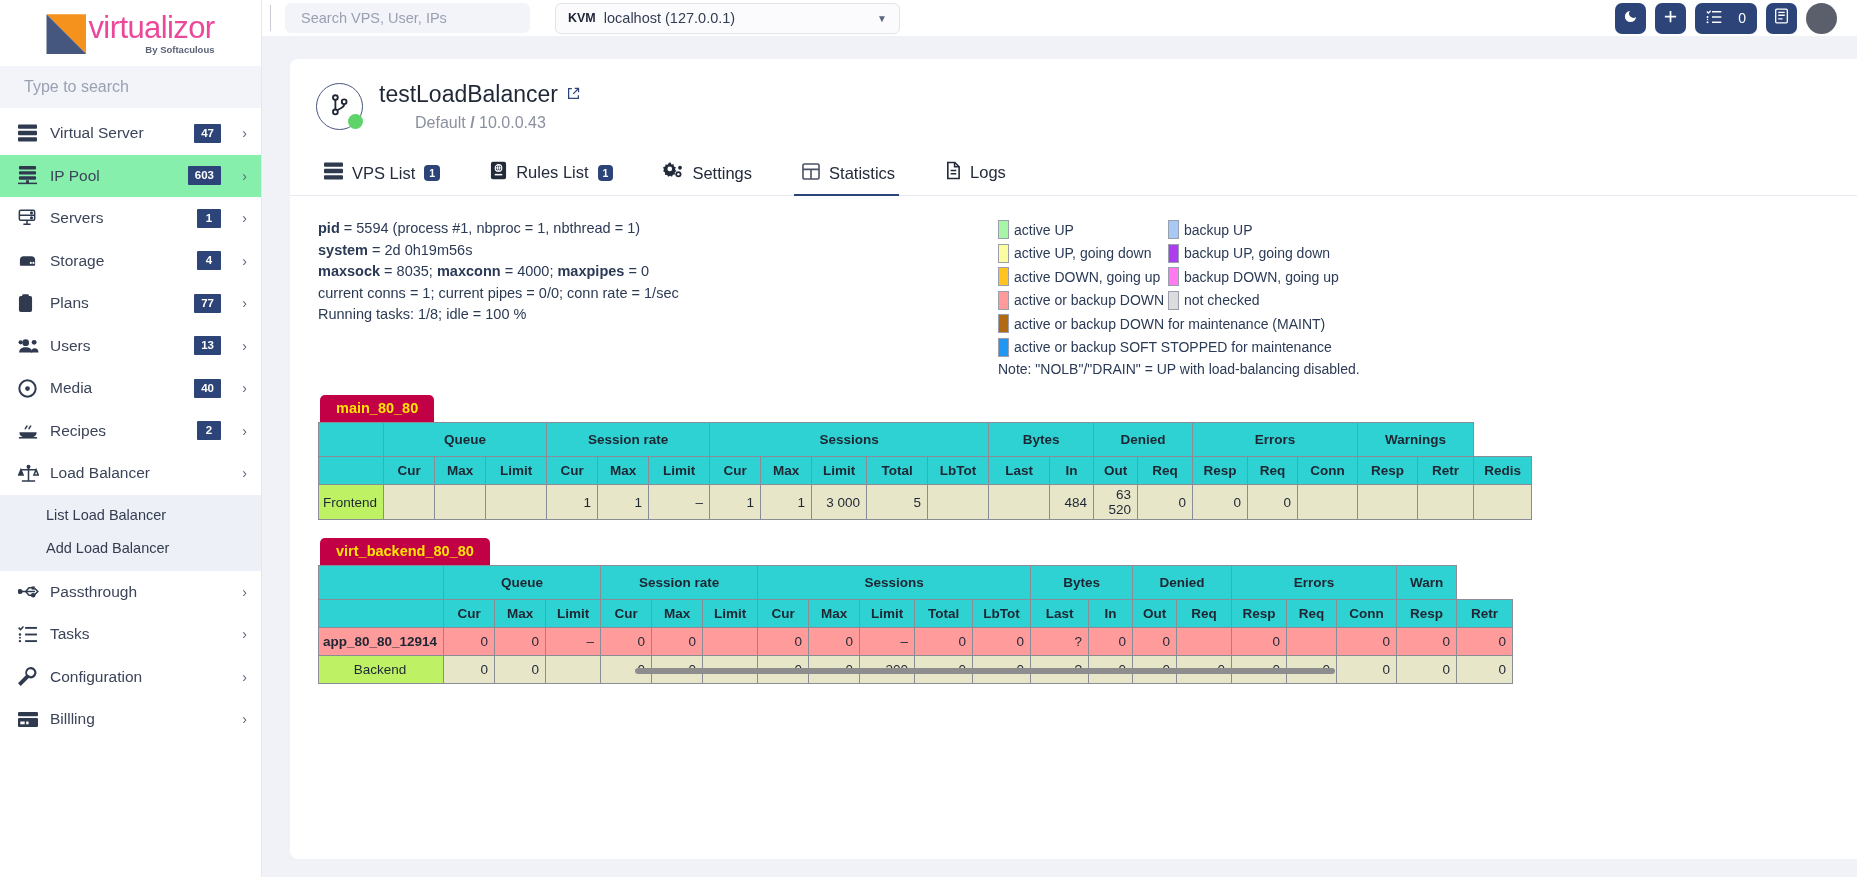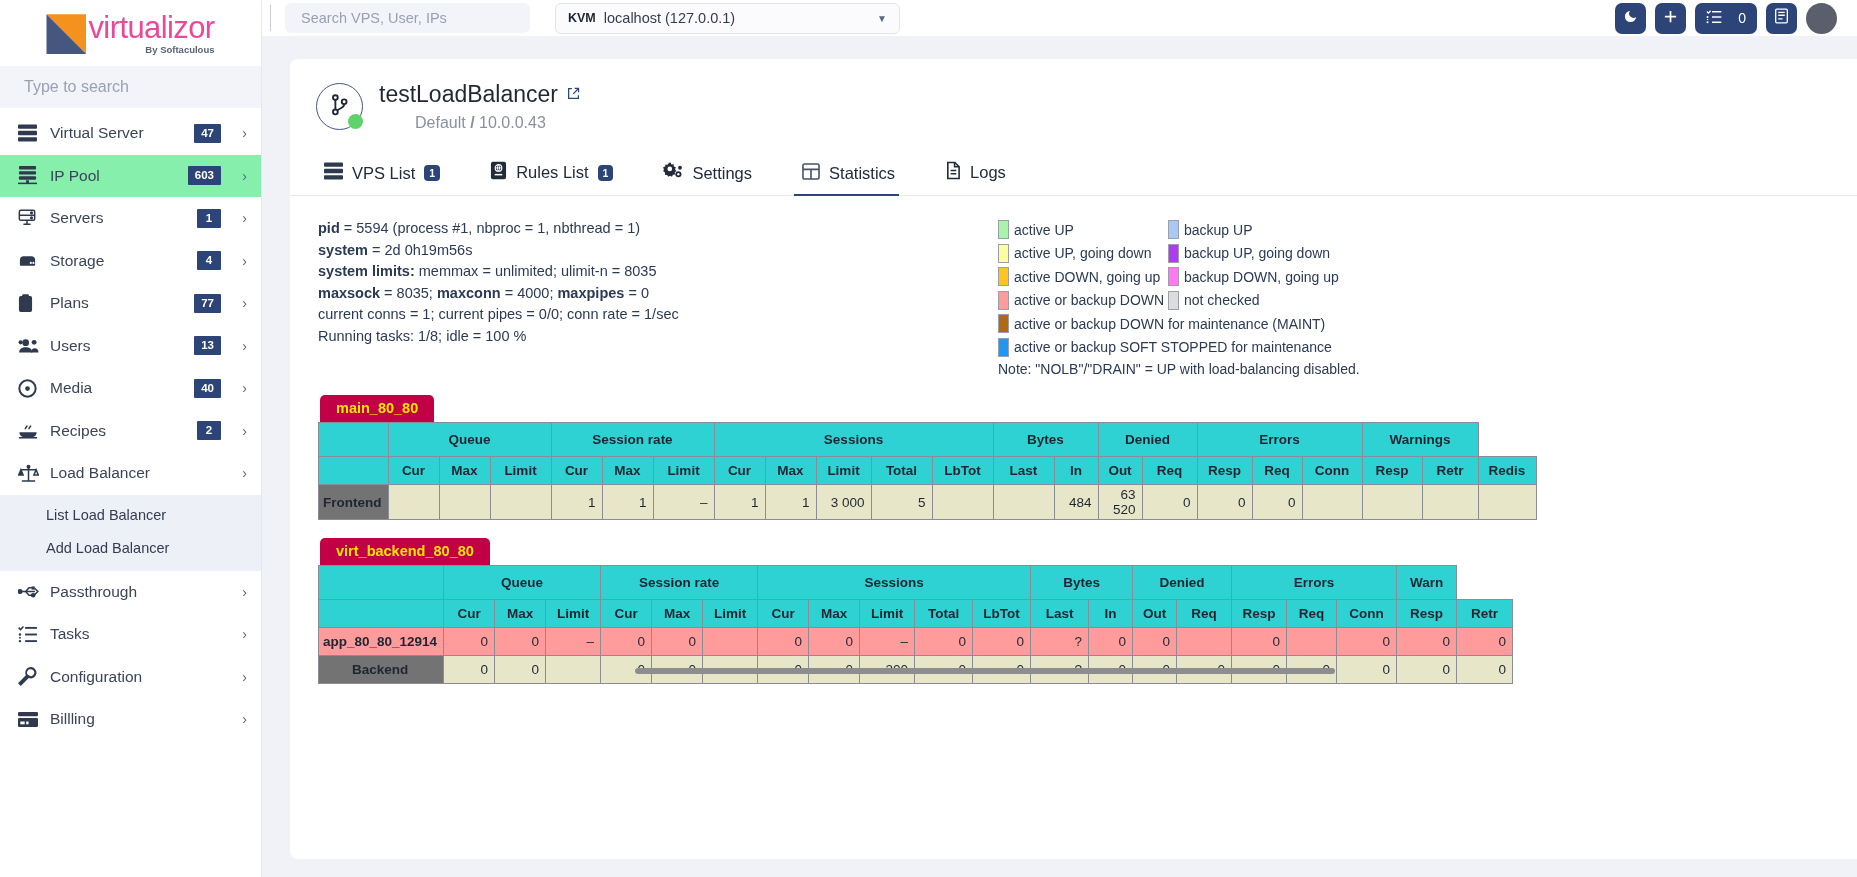--- a/index.html
+++ b/index.html
@@ -170,21 +170,21 @@
     table-layout: fixed;
   }
   table.stat th, table.stat td {
     border: 1px solid #8a8d96;
     font-size: 13.5px; font-weight: 400;
     text-align: center; color: #1e2633;
     height: 28px; padding: 2px 4px;
   }
   table.stat th { background: #2fd2d2; font-weight: 700; }
   table.stat th.grp { height: 34px; }
-  table.stat td.rowlabel { text-align: center; font-weight: 700; background: #737373; }
+  table.stat td.rowlabel { text-align: center; font-weight: 400; background: #bef264; }
   table.stat td { background: #e7e6c8; text-align: right; padding-right: 6px; }
   tr.px-frontend td { background: #e7e6c8; }
   tr.px-down td { background: #ff9b9b; }
   tr.px-down td.rowlabel { background: #ff9b9b; font-weight: 700; }
   tr.px-backend td { background: #e7e6c8; }
   .scroll-h {
     position: absolute; left: 345px; bottom: 10px; width: 700px; height: 6px;
     background: #8d8d8d; border-radius: 3px;
   }
 </style>
@@ -520,22 +520,20 @@
           </div>
 
         <div class="stats-wrap">
 
           <div class="stats-top">
             <div class="proc-info">
               <div><b>pid</b>
                    <span>= 5594 (process #1, nbproc = 1, nbthread = 1)</span></div>
               <div><b>system</b>
                    <span>= 2d 0h19m56s</span></div>
-              <div><b>system limits:</b>
-                   <span>memmax = unlimited; ulimit-n = 8035</span></div>
               <div><b>maxsock</b>
                    <span>= 8035;</span>
                    <b>maxconn</b>
                    <span>= 4000;</span>
                    <b>maxpipes</b>
                    <span>= 0</span></div>
               <div>current conns = 1; current pipes = 0/0; conn rate = 1/sec</div>
               <div>Running tasks: 1/8; idle = 100 %</div>
             </div>
 

